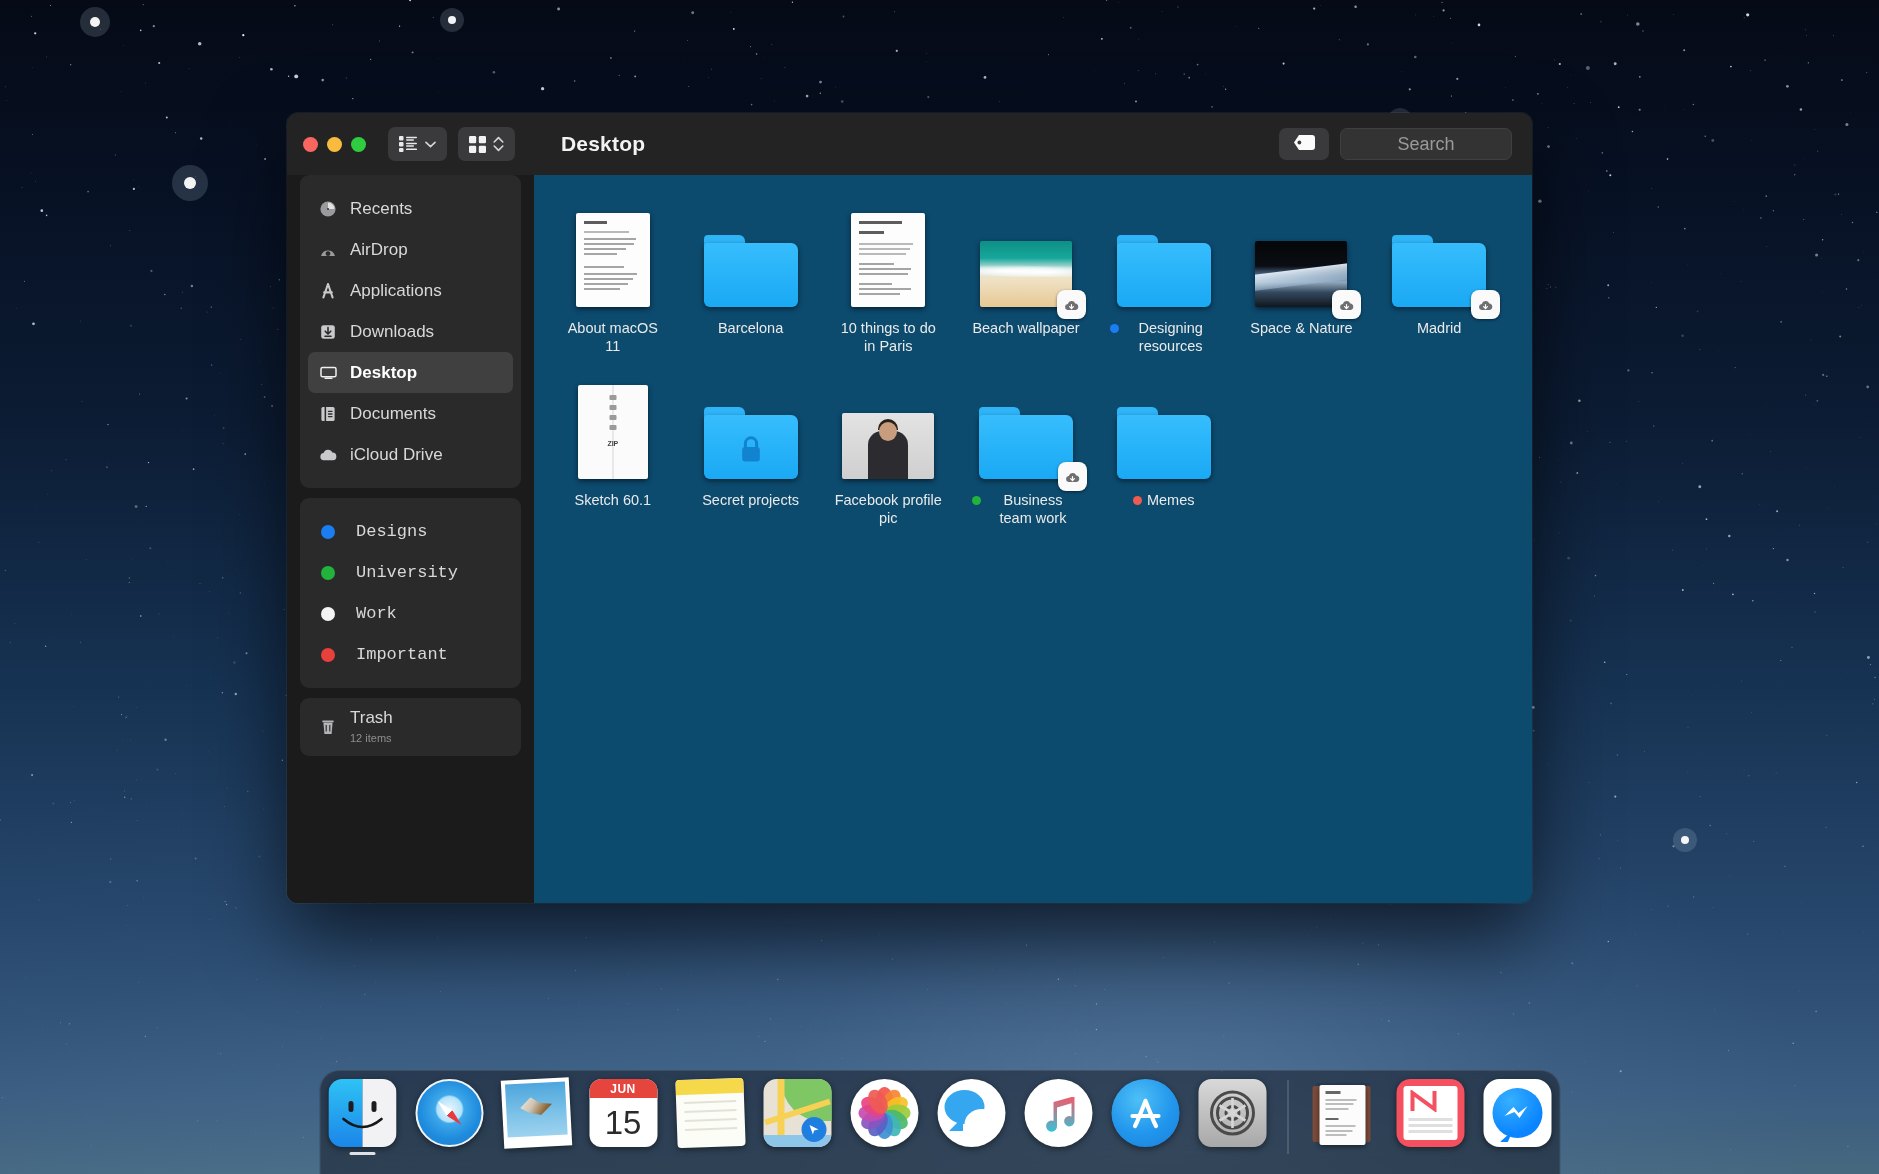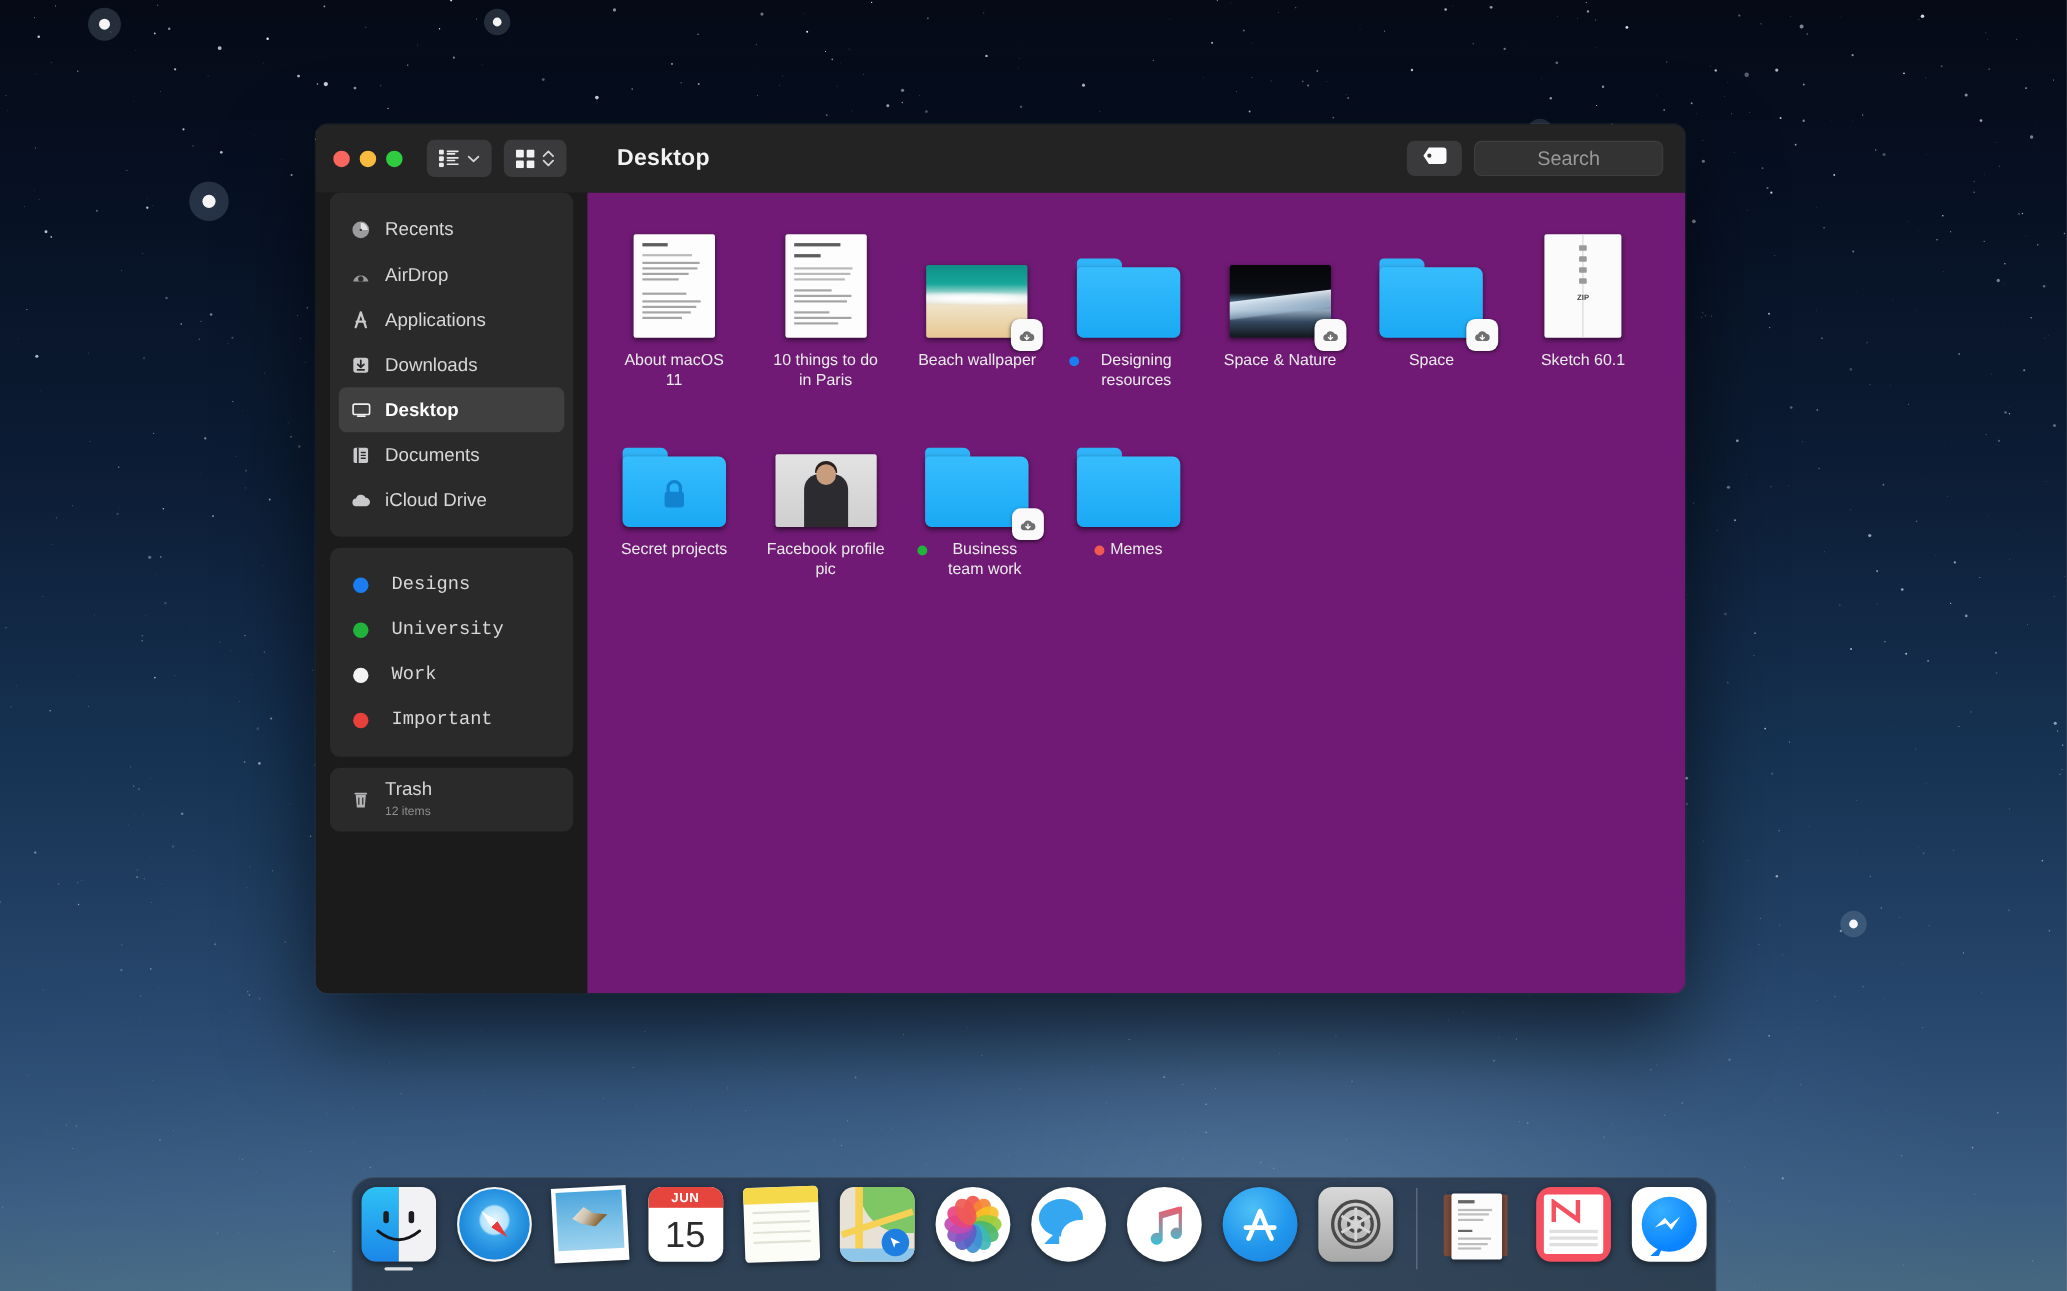--- a/index.html
+++ b/index.html
@@ -122,21 +122,21 @@
   .trash-group {
     background: #2a2a2b;
     border-radius: 9px;
     padding: 10px 8px;
   }
   .trash-row { display: flex; align-items: center; gap: 12px; padding: 0 10px; }
   .trash-text .tname { color: #d8d8d8; font-size: 17px; line-height: 20px; }
   .trash-text .tsub { color: #8e8e90; font-size: 11px; line-height: 15px; }
 
   
-  .content { flex: 1; background: #701a75; padding: 34px 24px 0 10px; min-width: 0; }
+  .content { flex: 1; background: #0c4a6e; padding: 34px 24px 0 10px; min-width: 0; }
   .grid {
     display: grid;
     grid-template-columns: repeat(7, 1fr);
     row-gap: 26px;
   }
   .cell {
     display: flex;
     flex-direction: column;
     align-items: center;
     cursor: default;
@@ -2078,20 +2078,33 @@
                 </div>
               </div>
             </div>
           </div>
           <div class="label">
             <span>About macOS 11</span>
           </div>
         </div>
 
 
+        <div class="cell">
+          <div class="thumb">
+            <div class="thumb-inner">
+              <div class="folder">
+                  <div class="tab"></div>
+                  <div class="front"></div>
+                </div>
+            </div>
+          </div>
+          <div class="label">
+            <span>Barcelona</span>
+          </div>
+        </div>
 
         <div class="cell">
           <div class="thumb">
             <div class="thumb-inner">
               <div class="doc">
                 <div class="dh" style="width:74%;height:3px"></div>
                 <div class="dh" style="width:42%;height:3px;margin-bottom:9px"></div>
                 <div class="dl" style="width:92%"></div>
                   <div class="dl" style="width:88%"></div>
                 <div class="dl" style="width:80%"></div>
@@ -2171,21 +2184,21 @@
                 </div>
               <div class="cloud-badge">
                 <svg width="17" height="13" viewBox="0 0 17 13">
                     <path d="M4.4 12 A3.1 3.1 0 0 1 4.8 5.9 A4 4 0 0 1 12.3 5.5 A3.3 3.3 0 0 1 12.7 12 Z" fill="#6f6f72"></path>
                     <path d="M8.5 6.6 V10.4 M6.6 8.7 L8.5 10.6 L10.4 8.7" stroke="#fff" stroke-width="1.2" fill="none" stroke-linecap="round"></path>
                   </svg>
               </div>
             </div>
           </div>
           <div class="label">
-            <span>Space</span>
+            <span>Madrid</span>
           </div>
         </div>
 
         <div class="cell">
           <div class="thumb">
             <div class="thumb-inner">
               <div class="zip">
                 <div class="seam"></div>
                 <div class="tooth" style="top:10px"></div>
                 <div class="tooth" style="top:20px"></div>

